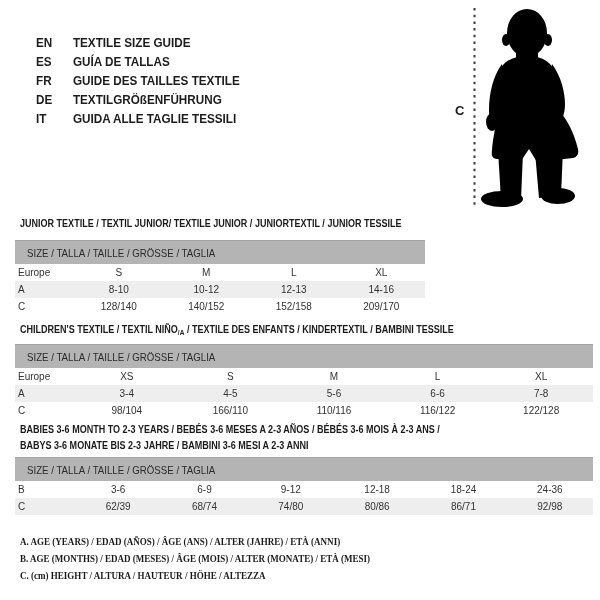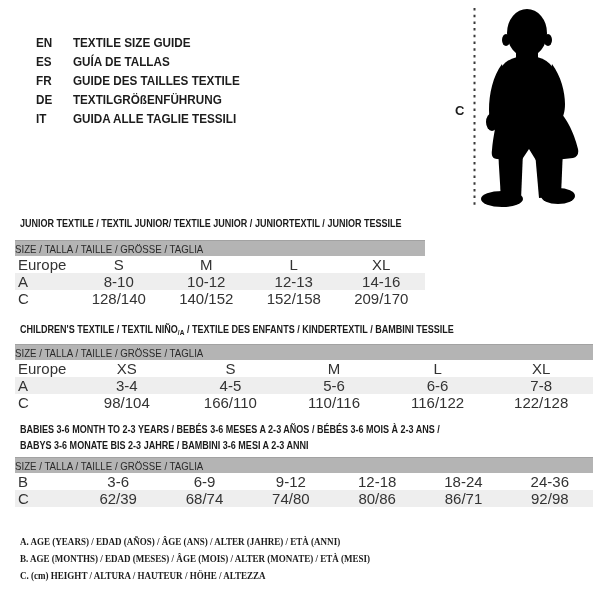--- a/index.html
+++ b/index.html
@@ -24,25 +24,25 @@
     transform:scaleX(0.82);transform-origin:left top;line-height:16px;}
   .t1-title{left:20px;top:215px;}
   .t2-title{left:20px;top:321px;}
   .t3-title{left:20px;top:421px;}
   .sub{font-size:8px;vertical-align:-2px;}
 
   .tbl{background:#fff;}
   .t1{left:15px;top:240px;width:410px;}
   .t2{left:15px;top:344px;width:578px;}
   .t3{left:15px;top:457px;width:578px;}
-  .thead{height:16px;background:#b4b4b4;border-top:1px solid #a2a2a2;
-    box-sizing:border-box;display:flex;align-items:center;padding-left:0;text-align:center;}
+  .thead{height:24px;background:#b4b4b4;border-top:1px solid #a2a2a2;
+    box-sizing:border-box;display:flex;align-items:center;padding-left:12px;text-align:center;}
   .thead-text{font-size:11px;color:#2a2a2a;white-space:nowrap;display:inline-block;
     transform:scaleX(0.88);transform-origin:left center;}
-  .trow{height:17px;display:flex;align-items:center;font-size:15px;color:#333;}
+  .trow{height:17px;display:flex;align-items:center;font-size:10px;color:#333;}
   .trow.alt{background:#eeeeee;}
   .lcell{width:60px;flex:0 0 60px;padding-left:3px;box-sizing:border-box;}
   .cell{flex:1;text-align:center;}
 
   
   .legend{left:20px;top:533px;font-family:Liberation Serif, serif;}
   .legend-line{font-weight:700;font-size:11px;color:#1a1a1a;line-height:17px;
     white-space:nowrap;transform:scaleX(0.82);transform-origin:left top;}
 </style>
 </head>

